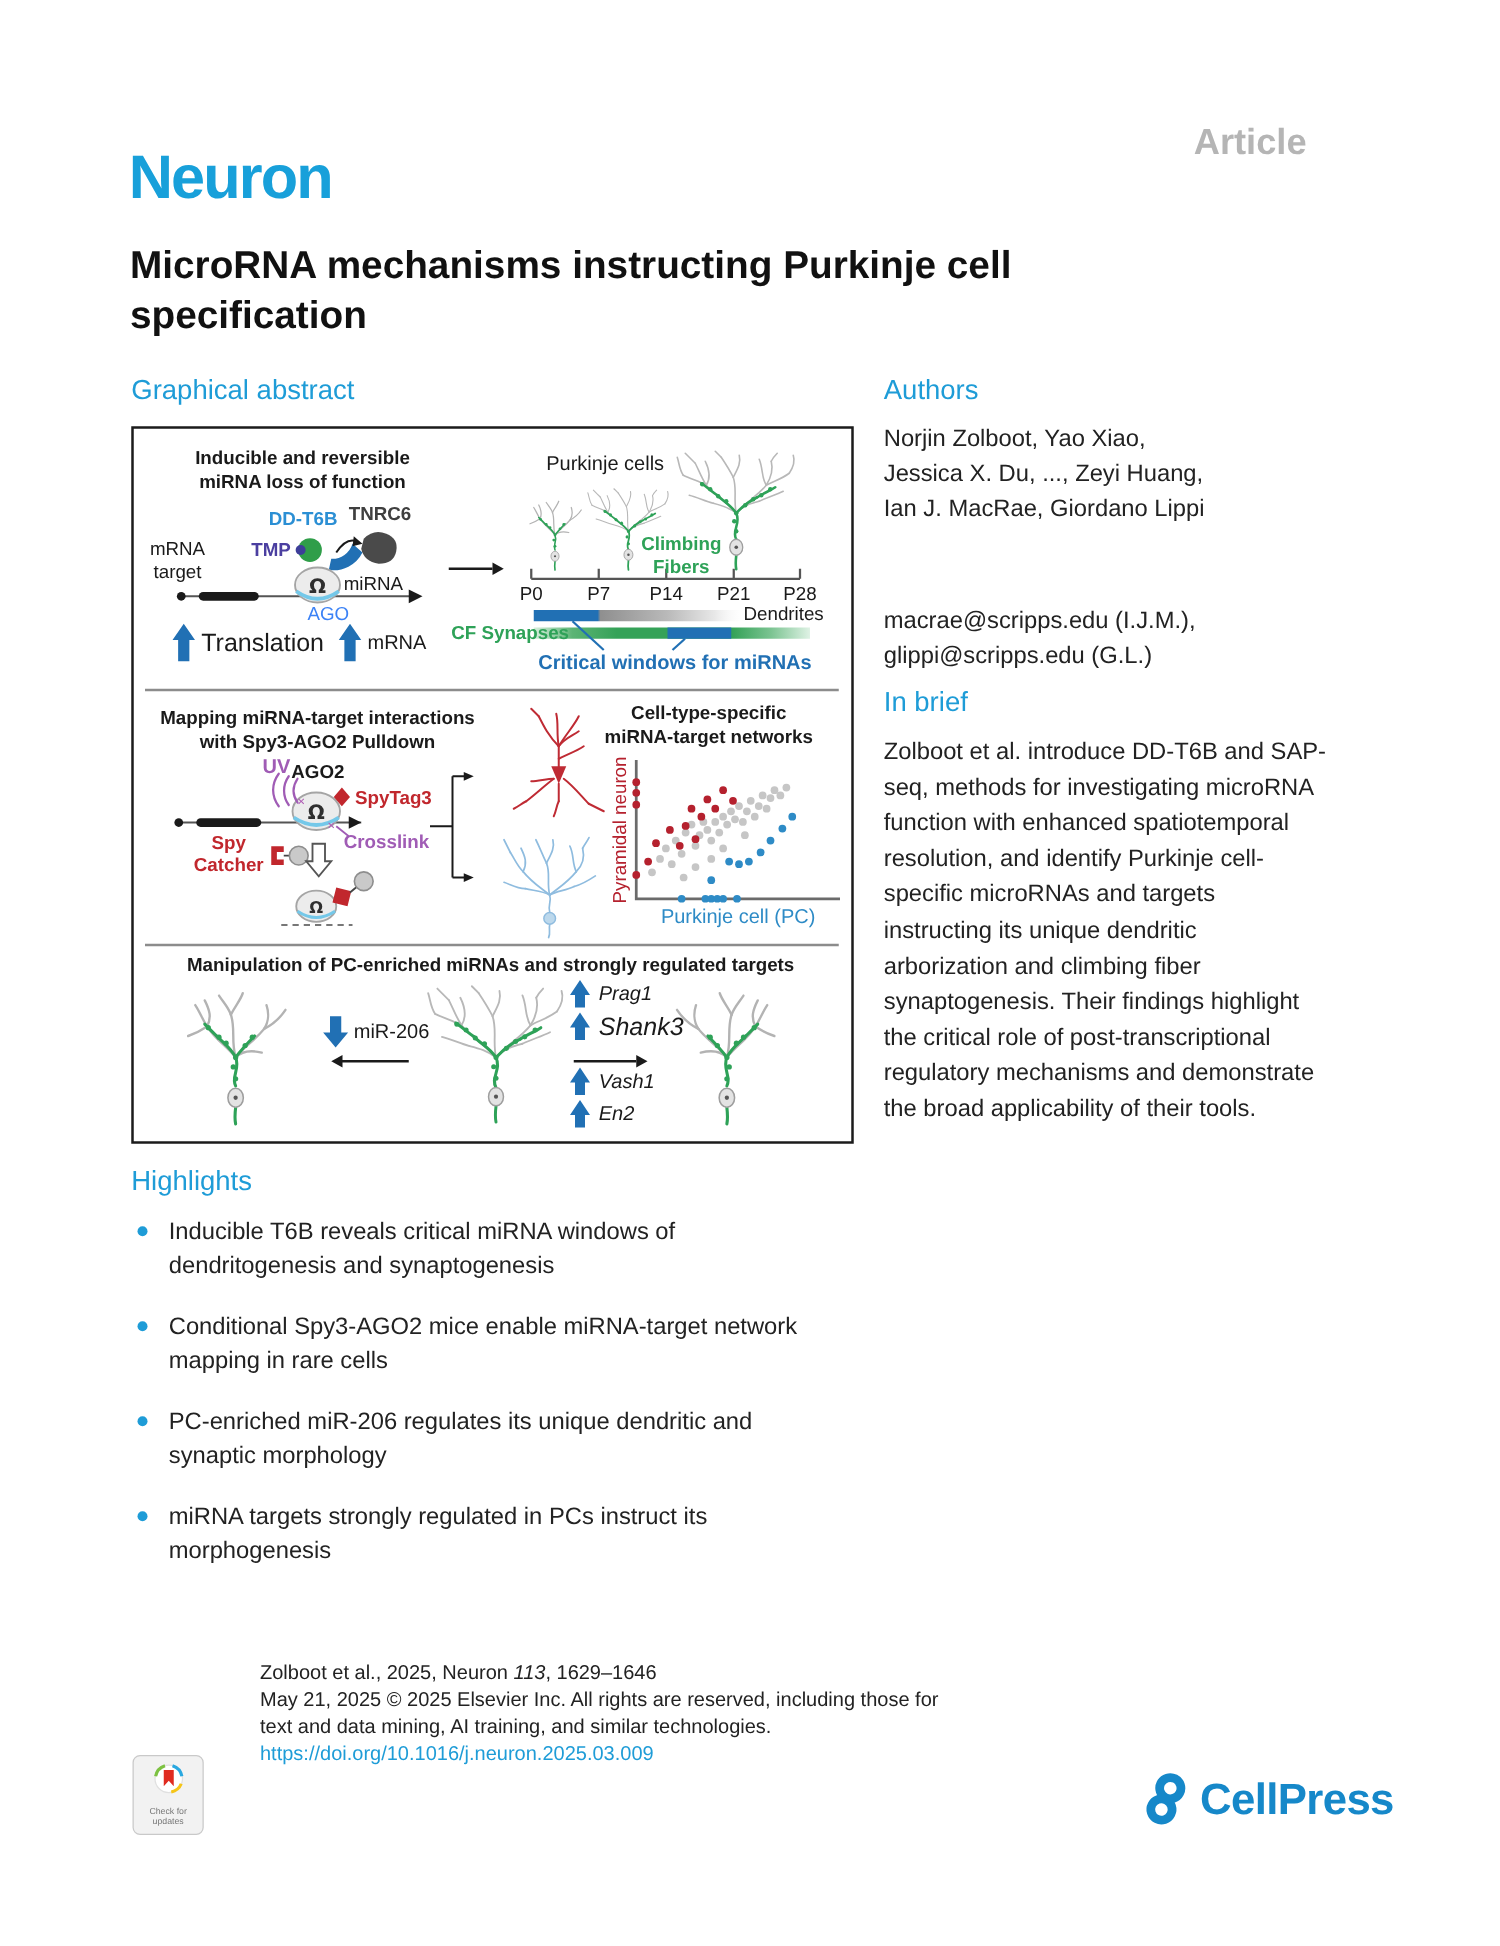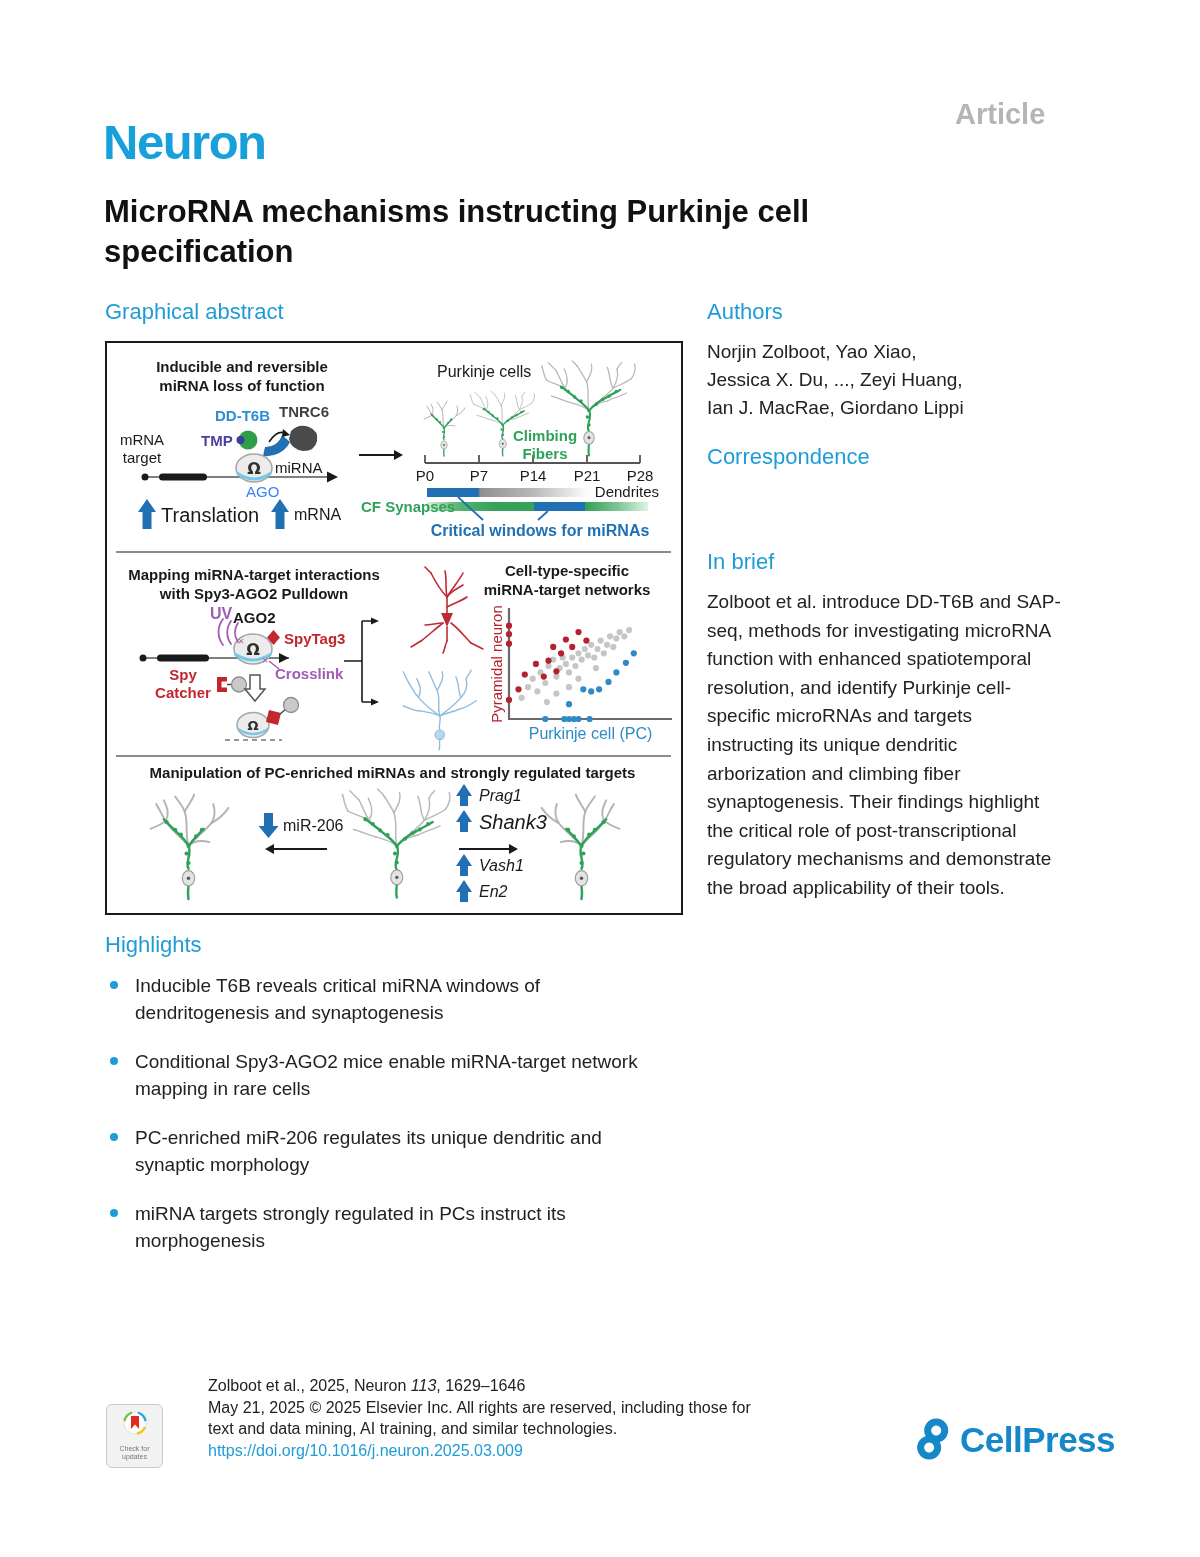--- a/index.html
+++ b/index.html
@@ -29,21 +29,21 @@
   .in-brief { line-height:28.6px; }
 
   
   .hl-item { position:absolute; left:107px; width:585px; }
   .hl-dot { position:absolute; left:3px; top:9px; width:8px; height:8px; border-radius:50%; background:#1e9cd7; }
   .hl-text { display:block; margin-left:28px; font-size:19px; line-height:27px; color:#222; white-space:pre-line; }
 
   
   .badge { left:106px; top:1404px; width:57px; height:64px; background:#f2f2f2; border:1px solid #c9c9c9; border-radius:6px; text-align:center; padding-top:4px; cursor:pointer; }
   .badge-txt { font-size:7px; line-height:8px; color:#777; margin-top:2px; white-space:pre-line; }
-  .cite { left:208px; top:1375px; font-size:16px; line-height:21.5px; color:#222; }
+  .cite { left:208px; top:1328px; font-size:16px; line-height:21.5px; color:#222; }
   .doi { color:#1e9cd7; text-decoration:none; }
   .cellpress { left:912px; top:1418px; display:flex; align-items:center; gap:6px; }
   .cp-text { font-size:35px; font-weight:700; color:#1688c9; letter-spacing:-0.5px; }
 </style>
 </head>
 <body>
 
 <svg width="0" height="0" style="position:absolute">
   <defs>
     <g id="pk-sparse">
@@ -427,21 +427,22 @@
       <span class="fig-lbl" style="left:372px; top:100px; font-size:16px; font-style:italic;">Vash1</span>
       <span class="fig-lbl" style="left:372px; top:126px; font-size:16px; font-style:italic;">En2</span>
     </div>
   </div>
 
   <div class="abs body-text pre col-r" style="top:338px;">Norjin Zolboot, Yao Xiao,
 Jessica X. Du, ..., Zeyi Huang,
 Ian J. MacRae, Giordano Lippi</div>
   <div class="abs sec-heading col-r" style="top:299px;">Authors</div>
 
-  <div class="abs sec-heading col-r" style="top:444px;">Correspondence</div>
+  <div class="abs body-text pre col-r" style="top:483px;">macrae@scripps.edu (I.J.M.),
+glippi@scripps.edu (G.L.)</div>
 
   <div class="abs sec-heading col-r" style="top:549px;">In brief</div>
   <div class="abs body-text in-brief pre col-r" style="top:588px;">Zolboot et al. introduce DD-T6B and SAP-
 seq, methods for investigating microRNA
 function with enhanced spatiotemporal
 resolution, and identify Purkinje cell-
 specific microRNAs and targets
 instructing its unique dendritic
 arborization and climbing fiber
 synaptogenesis. Their findings highlight

